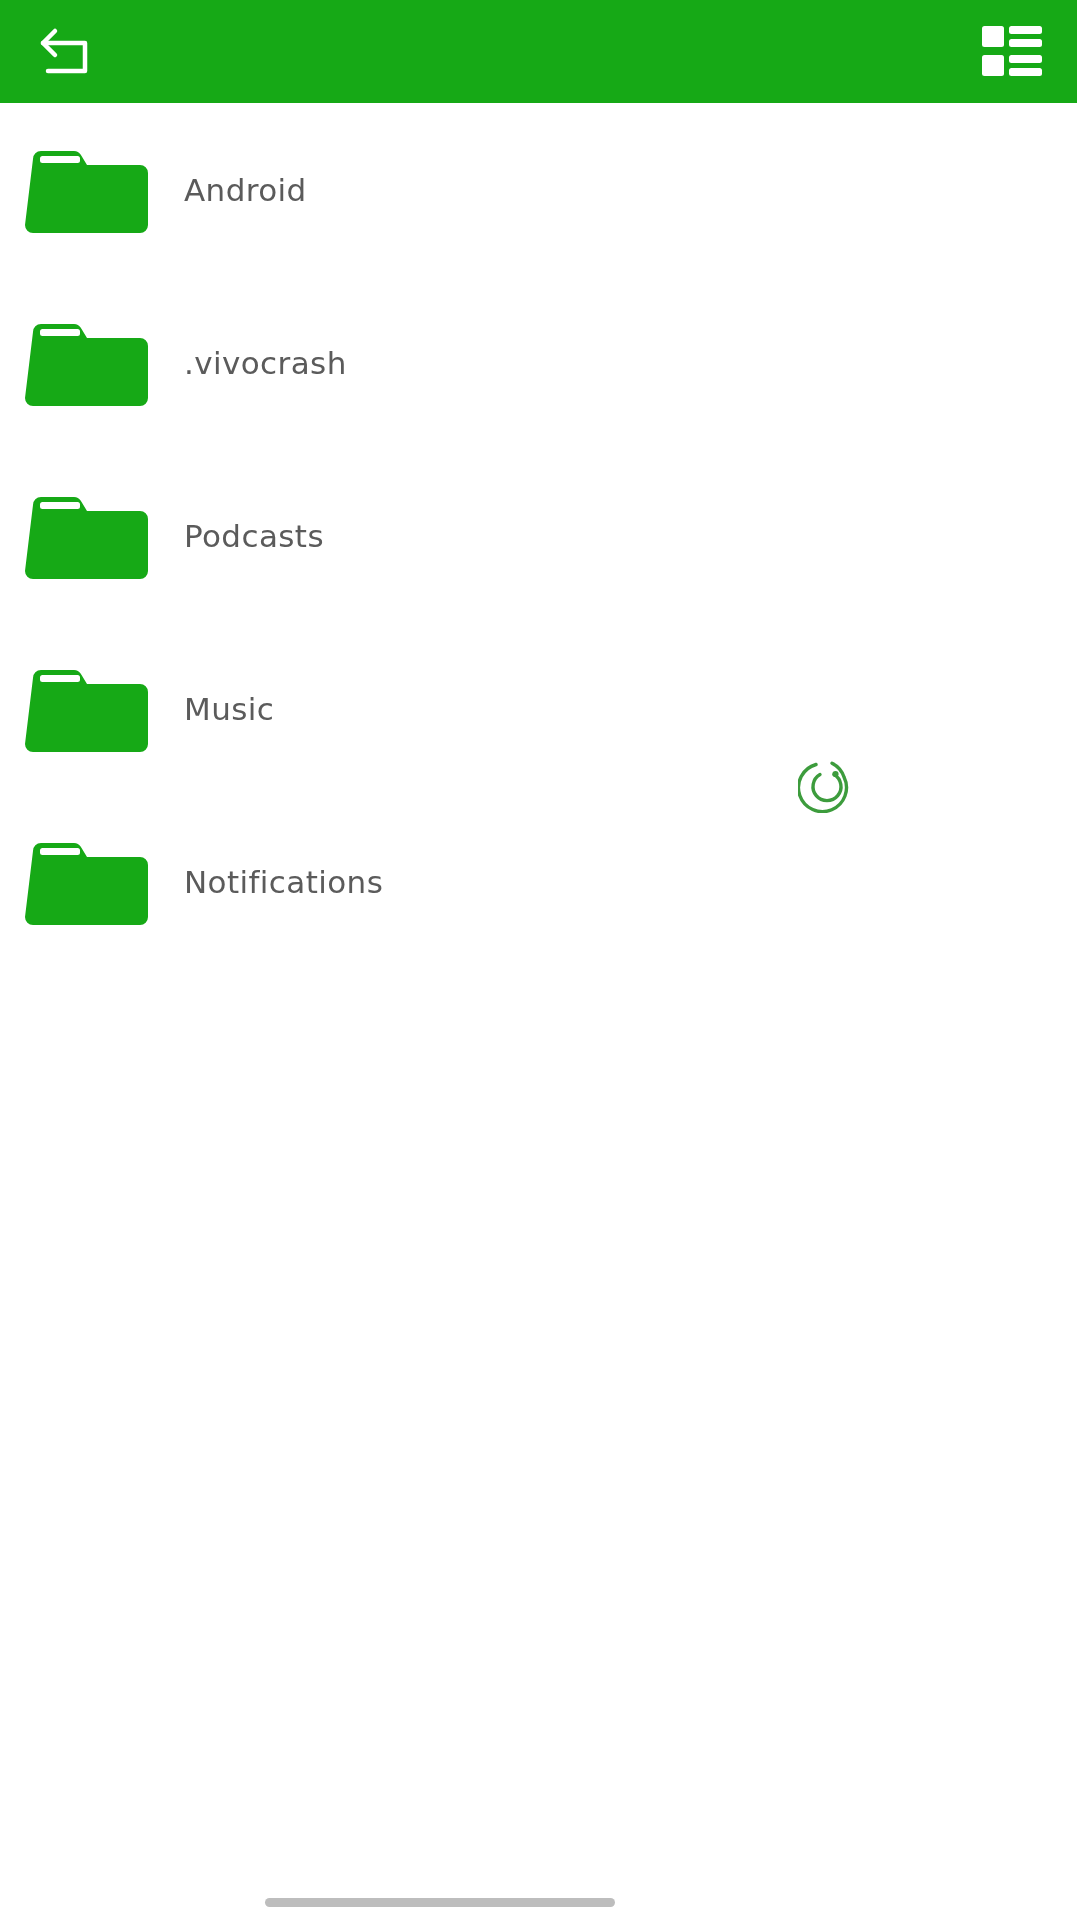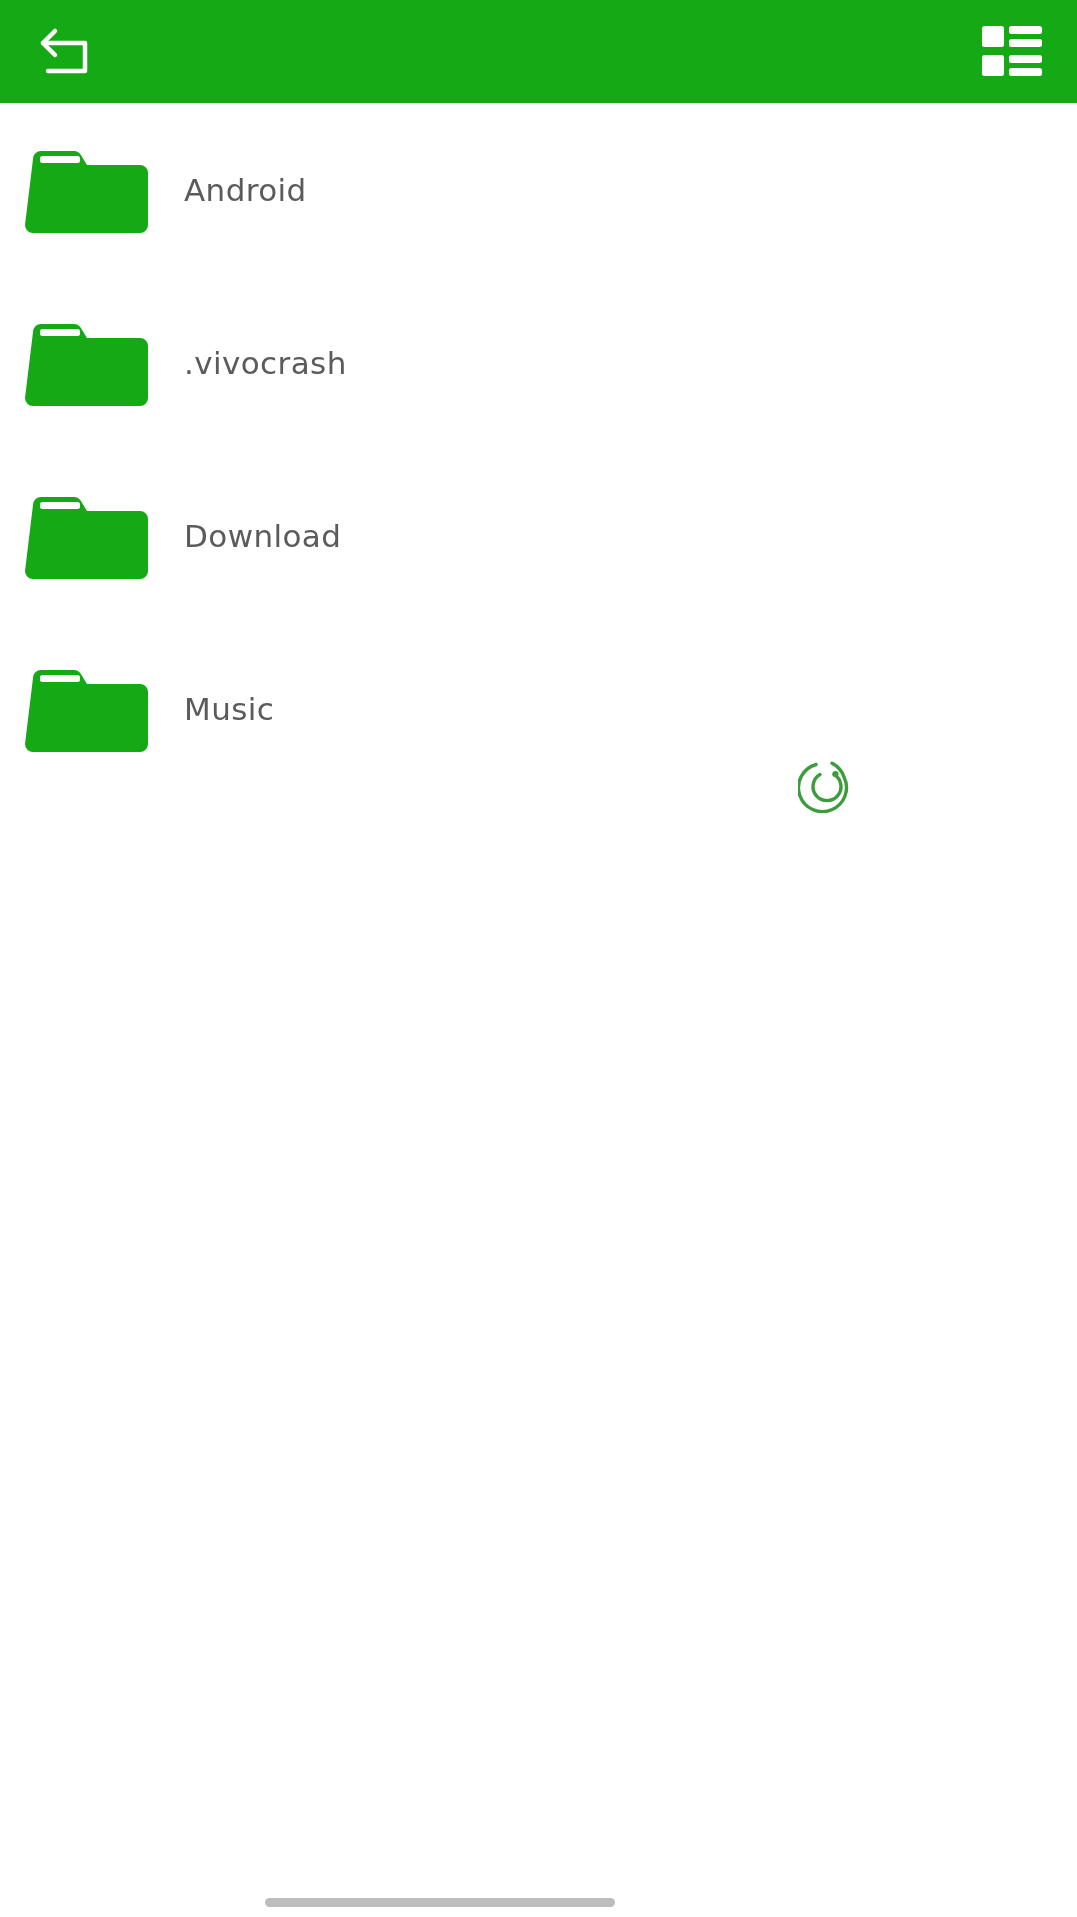--- a/index.html
+++ b/index.html
@@ -121,31 +121,38 @@
       <span class="row-label">.vivocrash</span>
     </div>
 
 
 
     <div class="row">
       <svg class="folder-icon" viewBox="0 0 123 86">
         <path fill="#16a916" d="M8,12 a8,8 0 0 1 8,-8 h33 a8,8 0 0 1 6.8,3.8 L62,18 h53 a8,8 0 0 1 8,8 v52 a8,8 0 0 1 -8,8 h-107 a8,8 0 0 1 -8,-8 z"></path>
         <rect fill="#ffffff" x="15" y="9" width="40" height="7" rx="2.5"></rect>
       </svg>
-      <span class="row-label">Download</span>
+      <span class="row-label">Podcasts</span>
     </div>
 
     <div class="row">
       <svg class="folder-icon" viewBox="0 0 123 86">
         <path fill="#16a916" d="M8,12 a8,8 0 0 1 8,-8 h33 a8,8 0 0 1 6.8,3.8 L62,18 h53 a8,8 0 0 1 8,8 v52 a8,8 0 0 1 -8,8 h-107 a8,8 0 0 1 -8,-8 z"></path>
         <rect fill="#ffffff" x="15" y="9" width="40" height="7" rx="2.5"></rect>
       </svg>
       <span class="row-label">Music</span>
     </div>
 
+    <div class="row">
+      <svg class="folder-icon" viewBox="0 0 123 86">
+        <path fill="#16a916" d="M8,12 a8,8 0 0 1 8,-8 h33 a8,8 0 0 1 6.8,3.8 L62,18 h53 a8,8 0 0 1 8,8 v52 a8,8 0 0 1 -8,8 h-107 a8,8 0 0 1 -8,-8 z"></path>
+        <rect fill="#ffffff" x="15" y="9" width="40" height="7" rx="2.5"></rect>
+      </svg>
+      <span class="row-label">Notifications</span>
+    </div>
 
   </div>
 
   <div class="spinner">
     <svg viewBox="0 0 56 56">
       <g fill="none" stroke="#3d9c3d" stroke-width="3.4" stroke-linecap="round">
         <path d="M18,7.5 A24,24 0 1 0 46,20 A24,24 0 0 0 34,6.2"></path>
         <path d="M22,17.5 A14,14 0 1 0 36,17.5"></path>
       </g>
       <circle cx="37.5" cy="17" r="3.1" fill="#3d9c3d"></circle>

